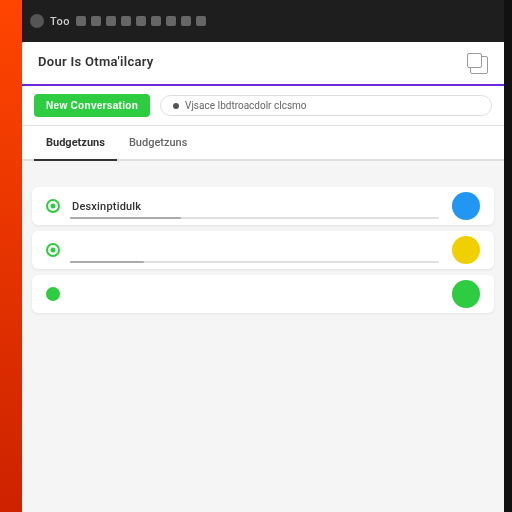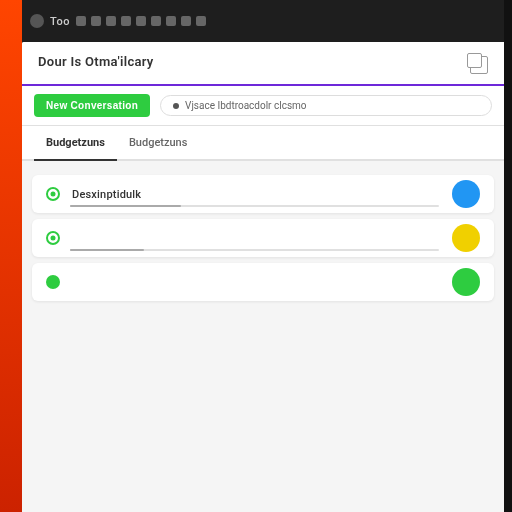--- a/index.html
+++ b/index.html
@@ -208,21 +208,21 @@
     }
 
     .tab-item.active {
       color: #333;
       border-bottom-color: #333;
       font-weight: 700;
     }
 
     
     .list-area {
-      padding: 8px 0;
+      padding: 20px 0;
     }
 
     .list-item {
       background: white;
       margin: 6px 10px;
       border-radius: 6px;
       padding: 12px 14px;
       display: flex;
       align-items: center;
       gap: 12px;

